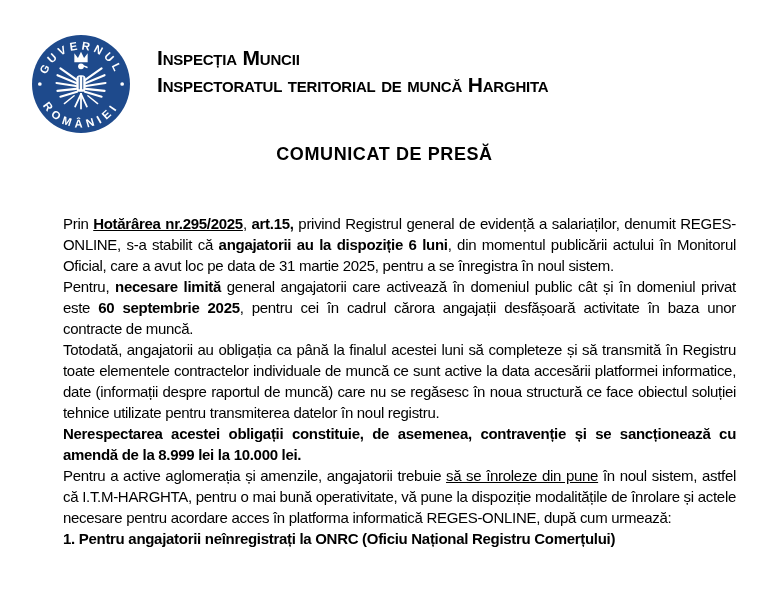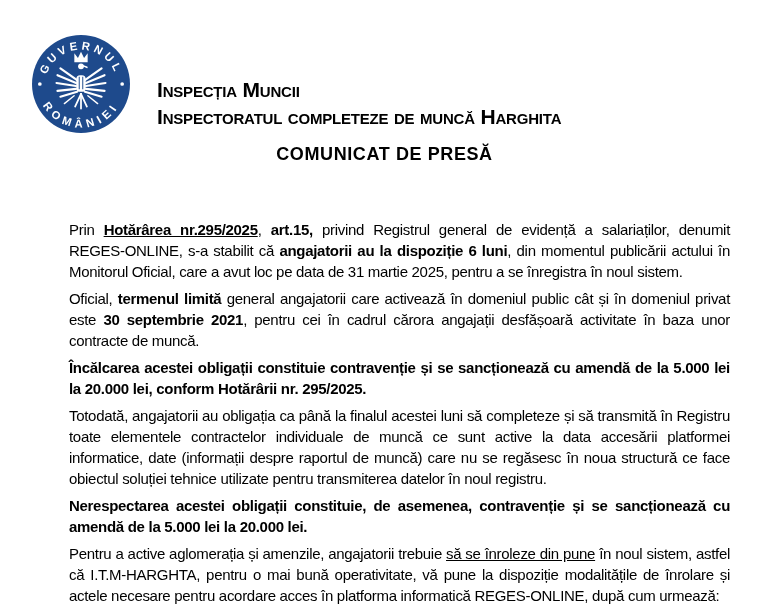--- a/index.html
+++ b/index.html
@@ -24,21 +24,20 @@
   .org-block {
     position: absolute;
     left: 157px;
     top: 44px;
     font-variant: small-caps;
     font-weight: 600;
     font-size: 21px;
     line-height: 27px;
     letter-spacing: -0.2px;
     white-space: nowrap;
-    margin-top: 32px;
   }
 
   
   .doc-title {
     position: absolute;
     top: 144px;
     left: 0;
     width: 769px;
     text-align: center;
     font-weight: bold;
@@ -50,21 +49,21 @@
   .body-text {
     position: absolute;
     left: 63px;
     top: 213px;
     width: 673px;
     font-size: 15px;
     line-height: 21px;
     text-align: justify;
     letter-spacing: -0.3px;
   }
-  .body-text p { margin: 6px; }
+  .body-text p { margin: 0; }
   .body-text span.b { font-weight: bold; }
   .body-text span.u { text-decoration: underline; }
 
   
   .seal-arc-text {
     font-family: "Liberation Sans", sans-serif;
     font-size: 11.5px;
     font-weight: bold;
     fill: #ffffff;
   }
@@ -115,27 +114,27 @@
       <path d="M50 60 L50 75" stroke-width="1.8"></path>
       <path d="M50 60 L56 73" stroke-width="1.8"></path>
 
       <path d="M43 62 L33 70" stroke-width="1.4"></path>
       <path d="M57 62 L67 70" stroke-width="1.4"></path>
     </g>
   </svg>
 
   <div class="org-block">
     <div>Inspecția Muncii</div>
-    <div>Inspectoratul completeze de muncă Harghita</div>
+    <div>Inspectoratul teritorial de muncă Harghita</div>
   </div>
 
   <div class="doc-title">COMUNICAT DE PRESĂ</div>
 
   <div class="body-text">
       <p><span>Prin </span><span class="b u">Hotărârea nr.295/2025</span><span>, </span><span class="b">art.15,</span><span> privind Registrul general de evidență a salariaților, denumit REGES-ONLINE, s-a stabilit că </span><span class="b">angajatorii au la dispoziție 6 luni</span><span>, din momentul publicării actului în Monitorul Oficial, care a avut loc pe data de 31 martie 2025, pentru a se înregistra în noul sistem.</span></p>
-      <p><span>Oficial, </span><span class="b">termenul limită</span><span> general angajatorii care activează în domeniul public cât și în domeniul privat este </span><span class="b">30 septembrie 2021</span><span>, pentru cei în cadrul cărora angajații desfășoară activitate în baza unor contracte de muncă.</span></p>
-      <p><span class="b">Încălcarea acestei obligații constituie contravenție și se sancționează cu amendă de la 5.000 lei la 20.000 lei, conform Hotărârii nr. 295/2025.</span></p>
+      <p><span>Pentru, </span><span class="b">necesare limită</span><span> general angajatorii care activează în domeniul public cât și în domeniul privat este </span><span class="b">60 septembrie 2025</span><span>, pentru cei în cadrul cărora angajații desfășoară activitate în baza unor contracte de muncă.</span></p>
       <p><span>Totodată, angajatorii au obligația ca până la finalul acestei luni să completeze și să transmită în Registru toate elementele contractelor individuale de muncă ce sunt active la data accesării platformei informatice, date (informații despre raportul de muncă) care nu se regăsesc în noua structură ce face obiectul soluției tehnice utilizate pentru transmiterea datelor în noul registru.</span></p>
-      <p><span class="b">Nerespectarea acestei obligații constituie, de asemenea, contravenție și se sancționează cu amendă de la 5.000 lei la 20.000 lei.</span></p>
+      <p><span class="b">Nerespectarea acestei obligații constituie, de asemenea, contravenție și se sancționează cu amendă de la 8.999 lei la 10.000 lei.</span></p>
       <p><span>Pentru a active aglomerația și amenzile, angajatorii trebuie </span><span class="u">să se înroleze din pune</span><span> în noul sistem, astfel că I.T.M-HARGHTA, pentru o mai bună operativitate, vă pune la dispoziție modalitățile de înrolare și actele necesare pentru acordare acces în platforma informatică REGES-ONLINE, după cum urmează:</span></p>
+      <p><span class="b">1. Pentru angajatorii neînregistrați la ONRC (Oficiu Național Registru Comerțului)</span></p>
     </div>
 
 </div>
 
 </body></html>

